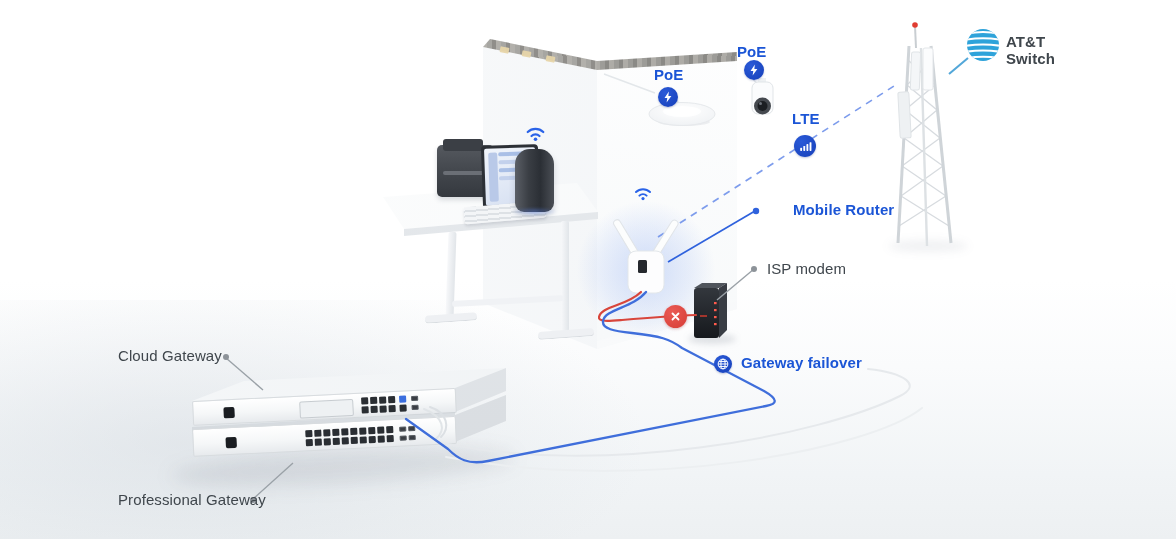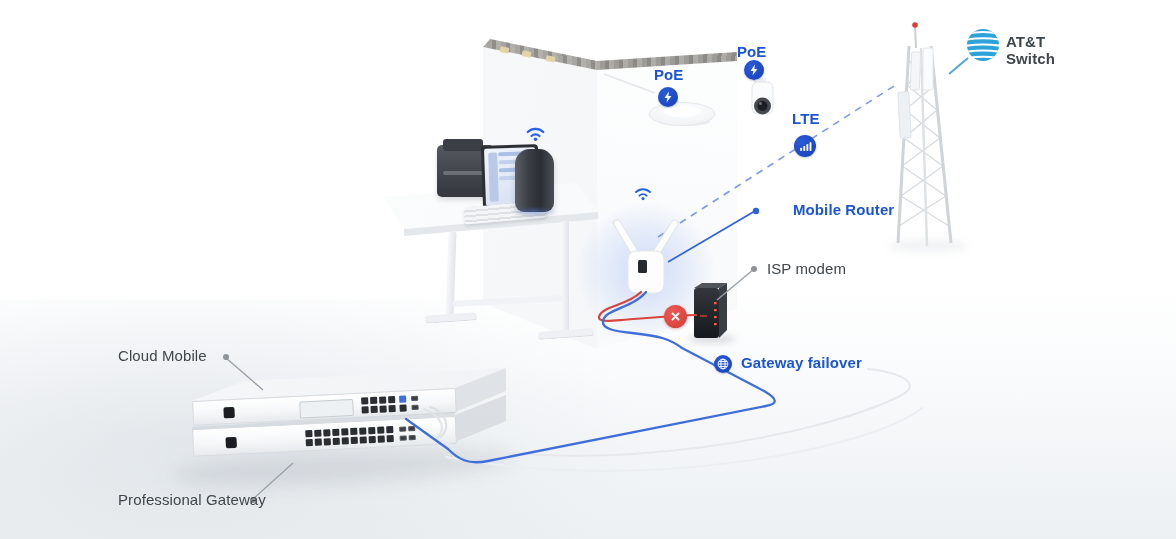--- a/index.html
+++ b/index.html
@@ -339,16 +339,16 @@
   <div class="lbl att-lbl" style="left:1006px;top:33px;">
     <div>AT&amp;T</div>
     <div>Switch</div>
   </div>
   <div class="lbl blue" style="left:654px;top:66px;">PoE</div>
   <div class="lbl blue" style="left:737px;top:43px;">PoE</div>
   <div class="lbl blue" style="left:792px;top:110px;">LTE</div>
   <div class="lbl blue bold" style="left:770px;top:201px;margin-left:23px;">Mobile Router</div>
   <div class="lbl" style="left:767px;top:260px;">ISP modem</div>
   <div class="lbl blue" style="left:741px;top:354px;">Gateway failover</div>
-  <div class="lbl" style="left:118px;top:347px;">Cloud Mobile</div>
+  <div class="lbl" style="left:118px;top:347px;">Cloud Gateway</div>
   <div class="lbl" style="left:118px;top:491px;">Professional Gateway</div>
 
 </div>
 
 </body></html>

